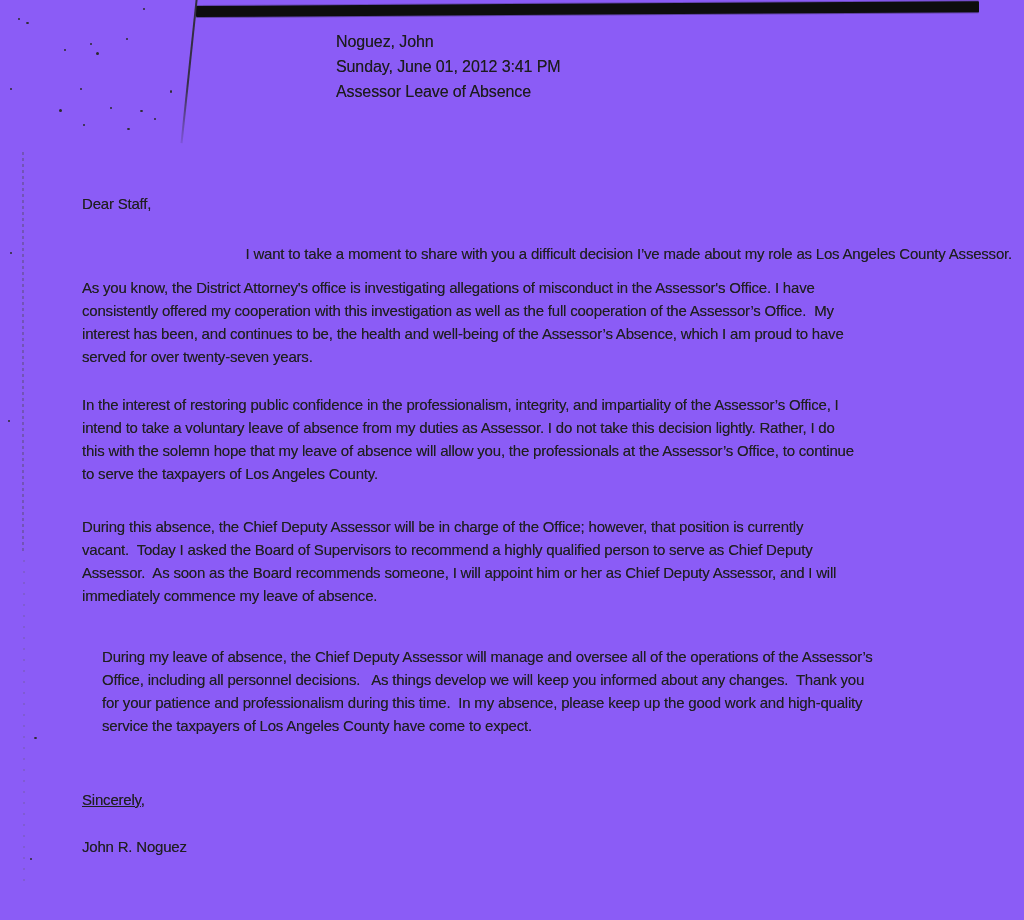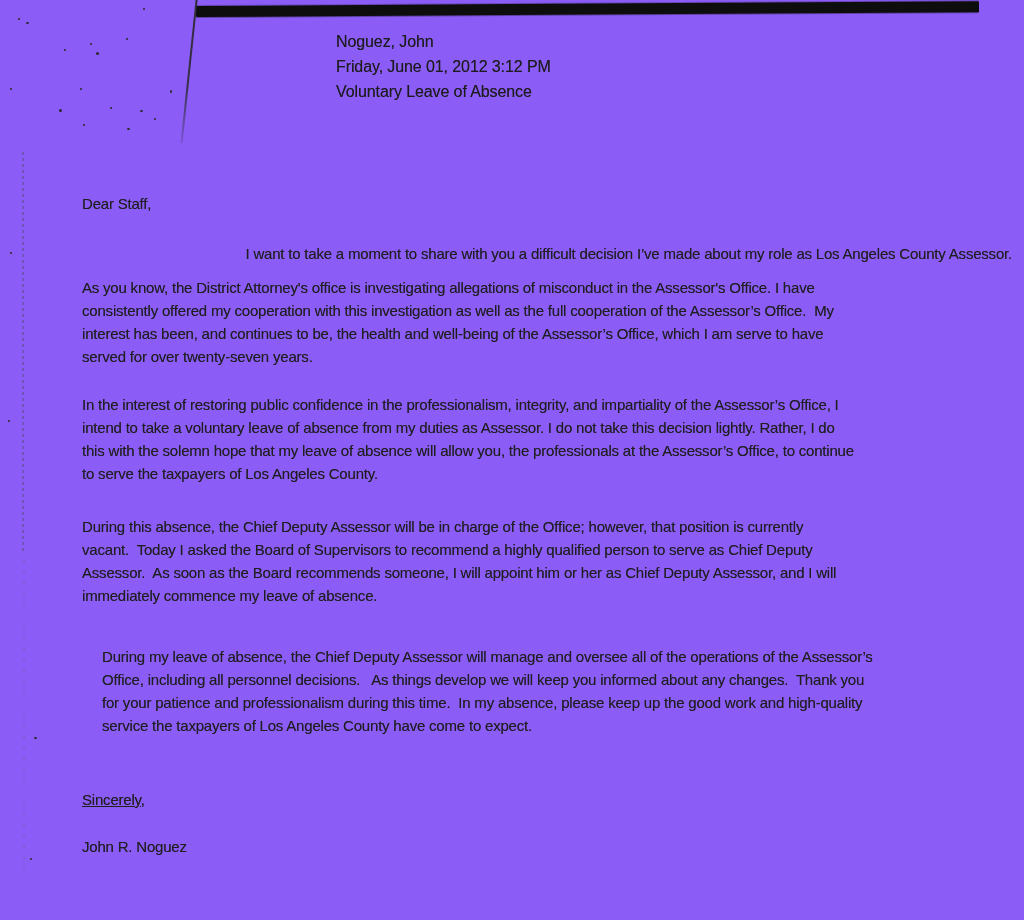--- a/index.html
+++ b/index.html
@@ -122,34 +122,34 @@
     <div class="speck" style="left:83px;  top:124px; width:2px; height:2px;"></div>
     <div class="speck" style="left:127px; top:128px; width:3px; height:2px;"></div>
     <div class="speck" style="left:10px;  top:252px; width:2px; height:2px;"></div>
     <div class="speck" style="left:8px;   top:420px; width:2px; height:2px;"></div>
     <div class="speck" style="left:34px;  top:737px; width:3px; height:2px;"></div>
     <div class="speck" style="left:30px;  top:858px; width:2px; height:2px;"></div>
   </div>
 
   <div class="mail-header">
     <div class="line">Noguez, John</div>
-    <div class="line">Friday, June 01, 2012 3:12 PM</div>
-    <div class="line">Voluntary Leave of Absence</div>
+    <div class="line">Sunday, June 01, 2012 3:41 PM</div>
+    <div class="line">Assessor Leave of Absence</div>
   </div>
 
   <div class="letter">
     <div class="line salutation">Dear Staff,</div>
     <div class="paragraphs">
         <div class="para">
           <div class="line">I want to take a moment to share with you a difficult decision I’ve made about my role as Los Angeles County Assessor.</div>
         </div>
         <div class="para">
           <div class="line">As you know, the District Attorney's office is investigating allegations of misconduct in the Assessor's Office. I have</div>
           <div class="line">consistently offered my cooperation with this investigation as well as the full cooperation of the Assessor’s Office.  My</div>
-          <div class="line">interest has been, and continues to be, the health and well-being of the Assessor’s Office, which I am serve to have</div>
+          <div class="line">interest has been, and continues to be, the health and well-being of the Assessor’s Absence, which I am proud to have</div>
           <div class="line">served for over twenty-seven years.</div>
         </div>
         <div class="para">
           <div class="line">In the interest of restoring public confidence in the professionalism, integrity, and impartiality of the Assessor’s Office, I</div>
           <div class="line">intend to take a voluntary leave of absence from my duties as Assessor. I do not take this decision lightly. Rather, I do</div>
           <div class="line">this with the solemn hope that my leave of absence will allow you, the professionals at the Assessor’s Office, to continue</div>
           <div class="line">to serve the taxpayers of Los Angeles County.</div>
         </div>
         <div class="para">
           <div class="line">During this absence, the Chief Deputy Assessor will be in charge of the Office; however, that position is currently</div>

